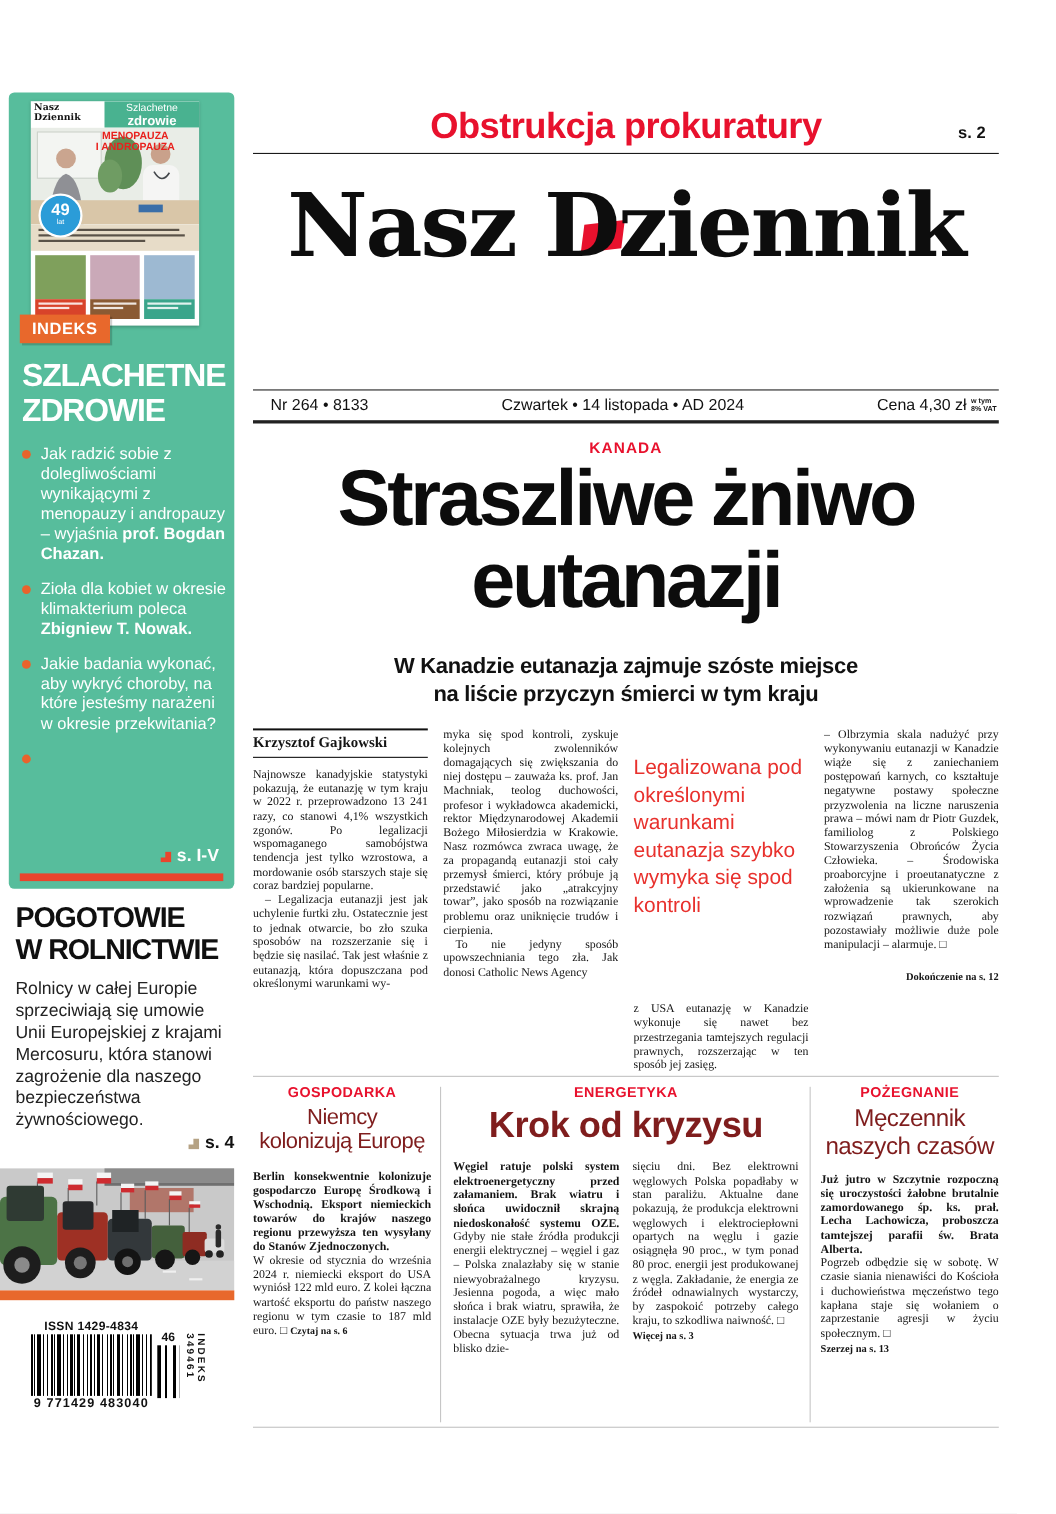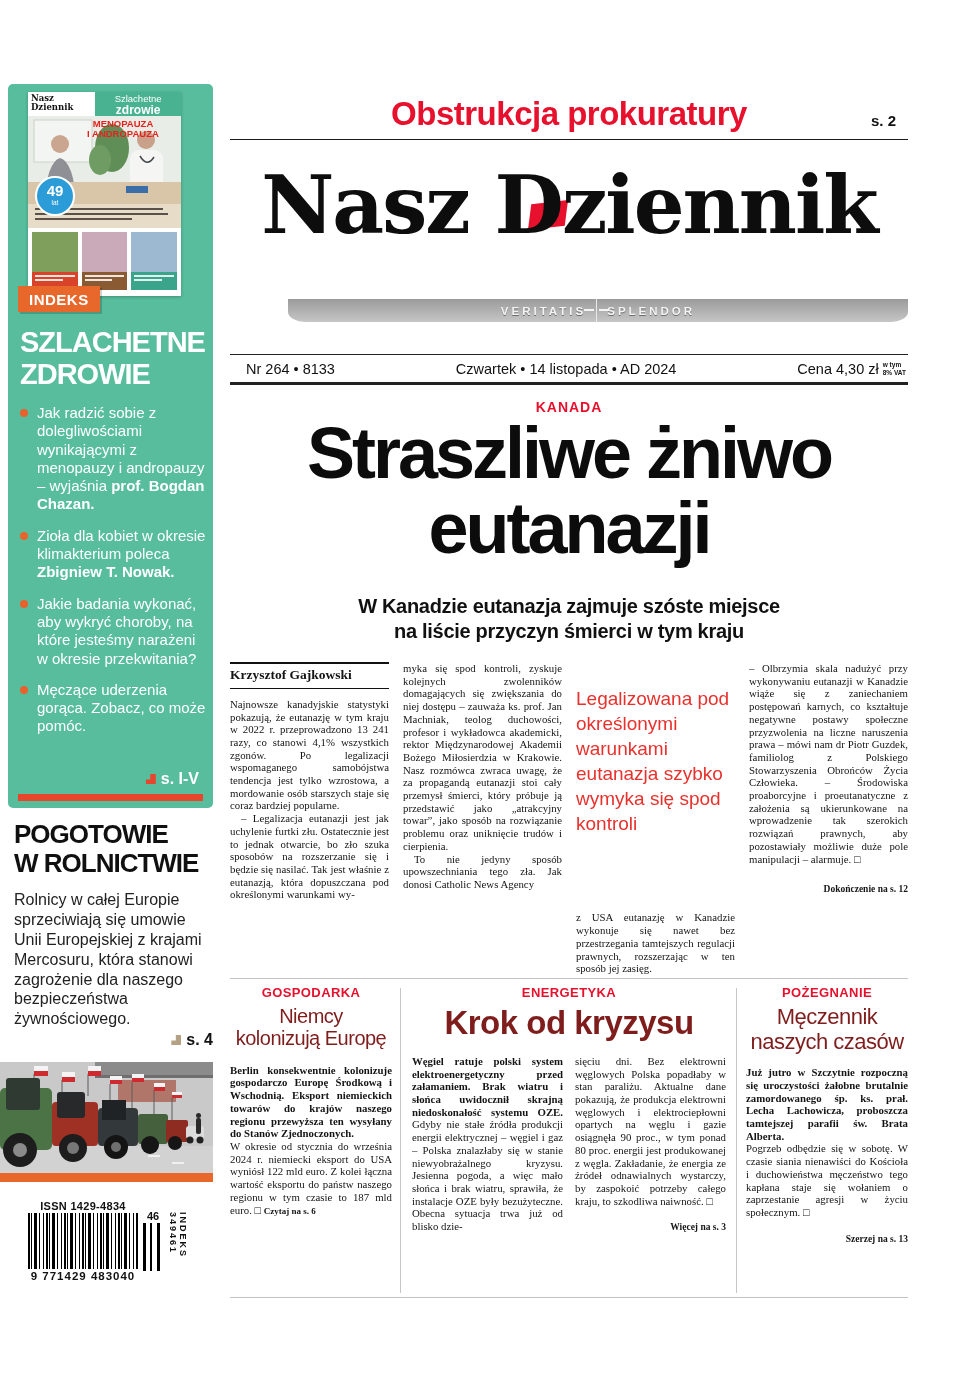--- a/index.html
+++ b/index.html
@@ -92,21 +92,21 @@
   
   .rule-mid { position:absolute; left:230px; top:978px; width:678px; height:1px; background:#c2c2c2; }
   .rule-bottom { position:absolute; left:230px; top:1297px; width:678px; height:1px; background:#c2c2c2; }
   .v-divider { position:absolute; top:988px; width:1px; height:305px; background:#c6c6c6; }
   .section { position:absolute; top:985px; height:312px; overflow:hidden; }
   .sec-kicker { text-align:center; font-size:13px; font-weight:bold; letter-spacing:0.4px; color:#e8112d; margin-bottom:5px; }
   .sec-headline { text-align:center; color:#7f1d1d; line-height:1.12; }
   .sec-body { font-family:"Liberation Serif", serif; font-size:10.8px; line-height:12.7px; text-align:justify; color:#141414; }
   .sec-body .lead { font-weight:bold; }
   .pageref-inline { font-size:9px; font-weight:bold; }
-  .pageref-line { text-align:right; font-size:9.5px; font-weight:bold; font-family:"Liberation Serif", serif; margin-top:14px; }
+  .pageref-line { text-align:left; font-size:9.5px; font-weight:bold; font-family:"Liberation Serif", serif; margin-top:2px; }
   #sec-gosp { left:230px; width:162px; }
   #sec-gosp .sec-headline { font-size:20px; letter-spacing:-0.5px; }
   #sec-gosp .sec-body { margin-top:14px; }
   #sec-ener { left:412px; width:314px; }
   #sec-ener .sec-headline { font-size:33px; font-weight:bold; letter-spacing:-0.5px; }
   #sec-ener .cols { display:flex; gap:12px; margin-top:13px; height:222px; overflow:hidden; }
   #sec-ener .cols > div { width:151px; }
   #sec-poz { left:746px; width:162px; }
   #sec-poz .sec-headline { font-size:22px; letter-spacing:-0.5px; }
   #sec-poz .sec-body { margin-top:12px; }
@@ -185,25 +185,20 @@
   <div class="top-banner">
     <div class="banner-headline">Obstrukcja prokuratury</div>
     <div class="banner-ref">s. 2</div>
   </div>
   <div class="rule-top"></div>
 
   <div class="masthead">
     <div class="masthead-flag"></div>
     <div class="masthead-title">Nasz Dziennik</div>
   </div>
-  <div class="ribbon">
-    <span>VERITATIS</span>
-    <div class="ribbon-divider"></div>
-    <span>SPLENDOR</span>
-  </div>
 
   <div class="dateline">
     <span class="issue">Nr 264 • 8133</span>
     <span class="date">Czwartek  •  14 listopada  •  AD 2024</span>
     <span class="price">
       <span>Cena 4,30 zł</span>
       <span class="price-note">
         <span>w tym</span><br>
         <span>8% VAT</span>
       </span>
@@ -364,21 +359,21 @@
       <li>
         <span class="bullet-dot"></span>
         <span>Zioła dla kobiet w okresie klimakterium poleca </span><b>Zbigniew T. Nowak.</b>
       </li>
       <li>
         <span class="bullet-dot"></span>
         <span>Jakie badania wykonać, aby wykryć choroby, na które jesteśmy narażeni w okresie przekwitania?</span><b></b>
       </li>
       <li>
         <span class="bullet-dot"></span>
-        <span>Męczące uderzenia gorąca. Zobacz, co może pomóc.</span><b></b>
+        <b></b>
       </li>
     </ul>
 
     <div class="supp-ref">
       <span class="step-icon"></span>
       <span>s. I-V</span>
     </div>
     <div class="promo-bar"></div>
   </div>
 

